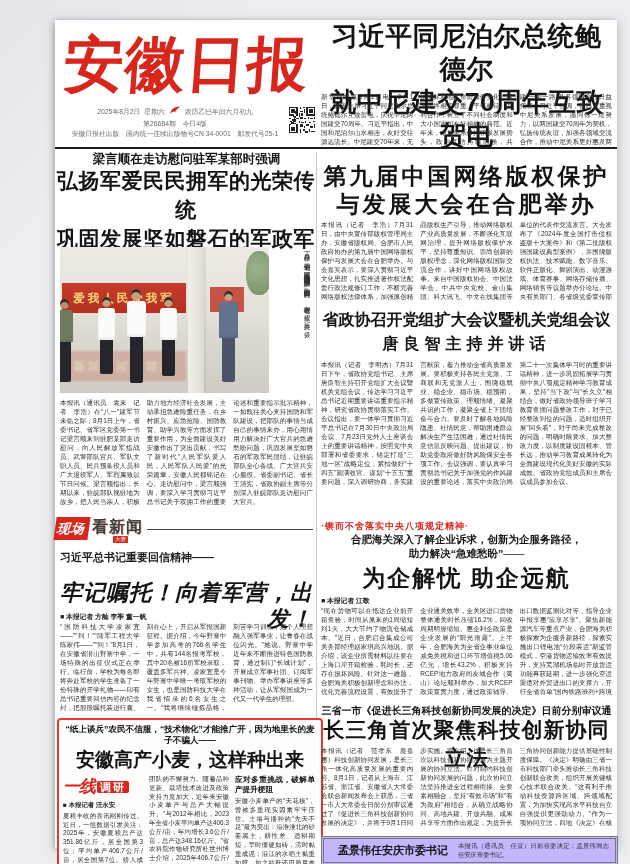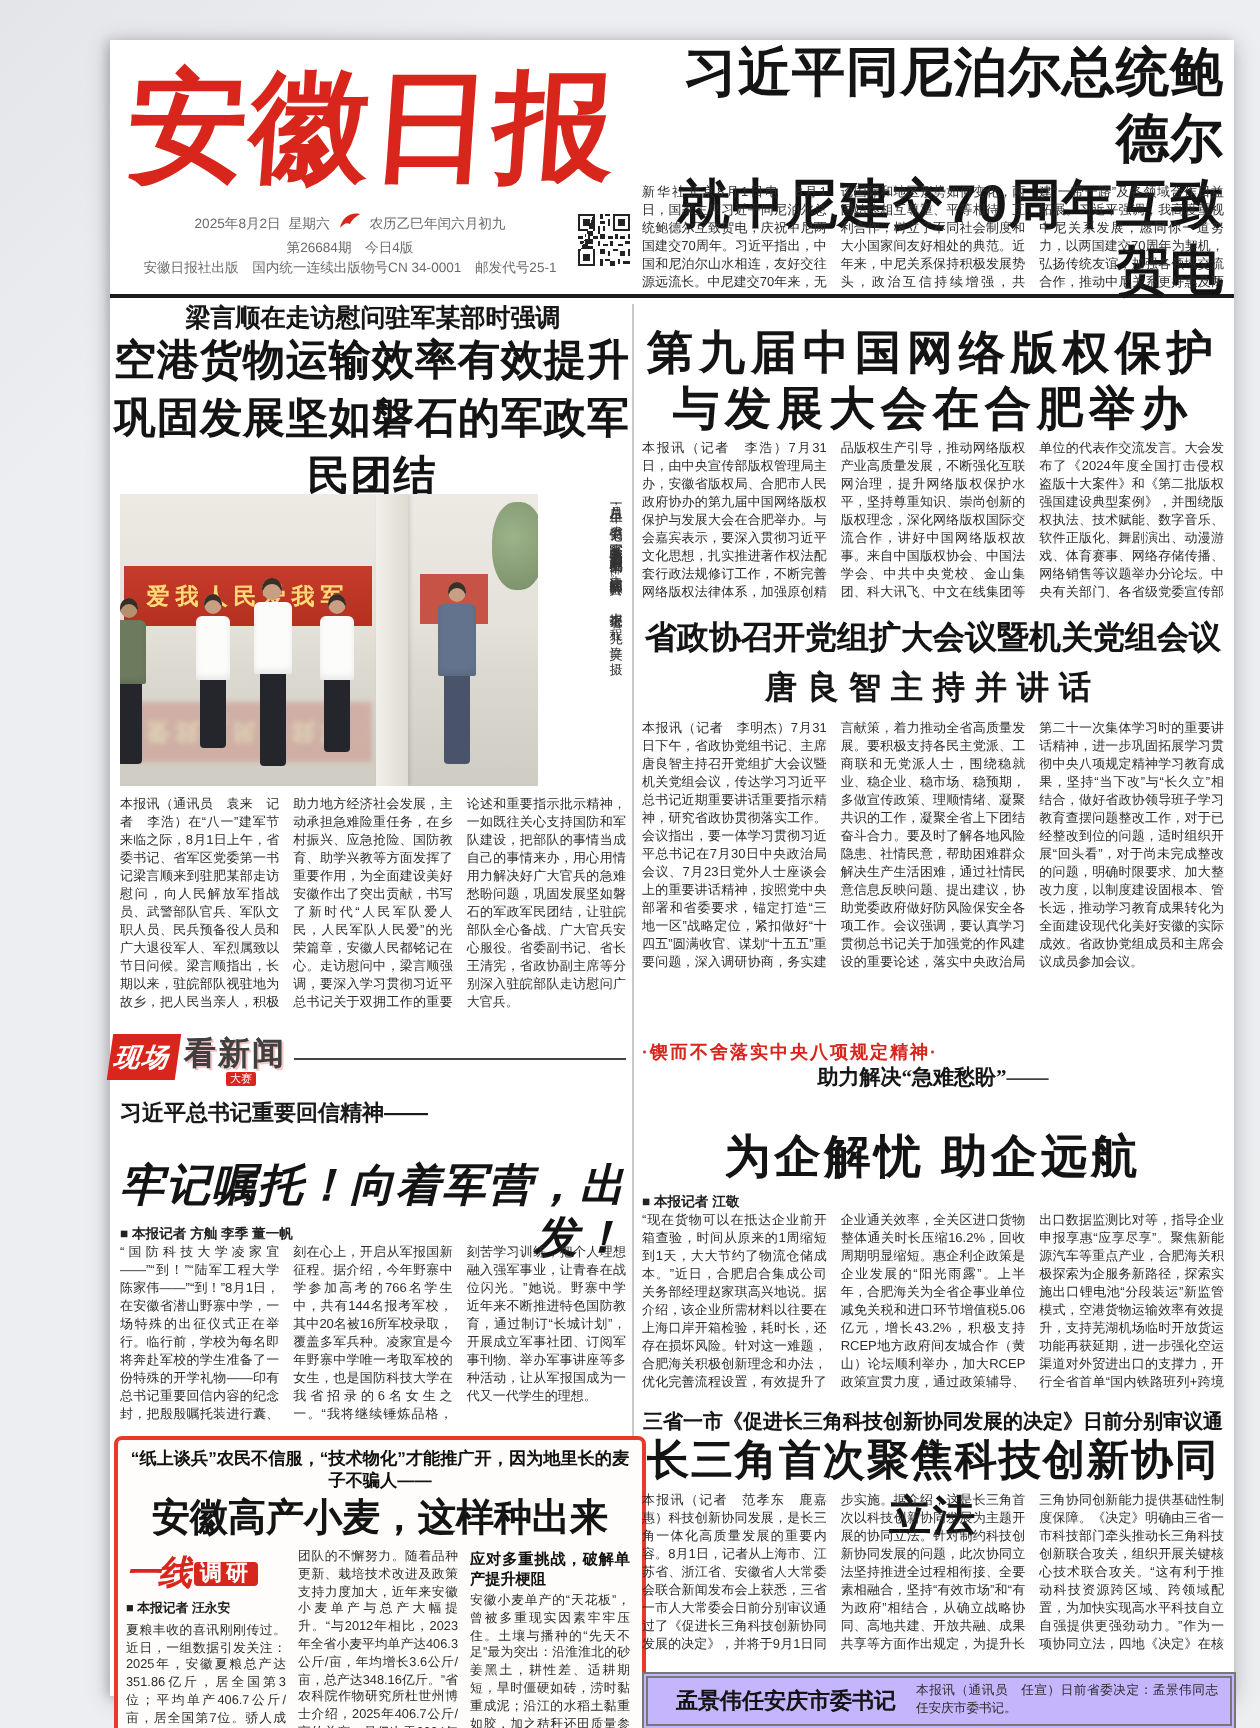--- a/index.html
+++ b/index.html
@@ -75,21 +75,21 @@
   .w-cols{display:flex;gap:6px;margin-top:4px;height:92px;overflow:hidden;}
   .w-col{width:80px;font-size:6.4px;line-height:8.8px;text-align:justify;color:#2d2d2d;overflow:hidden;}
   .survey-badge{display:flex;align-items:center;height:24px;margin-bottom:2px;}
   .survey-a{color:#d8261d;font-weight:900;font-style:italic;font-size:17px;
     font-family:"Liberation Serif",serif;letter-spacing:-1px;}
   .survey-b{background:#d8261d;color:#fff;font-weight:900;font-size:11px;padding:2px 3px;margin-left:2px;
     border-radius:2px;letter-spacing:2px;}
   .w-subhead{font-size:7.6px;font-weight:900;color:#111;line-height:10px;margin-bottom:2px;}
   
   .r{left:266px;width:291px;}
-  .rA-head{top:0px;text-align:right;font-size:26.5px;line-height:33px;letter-spacing:.5px;}
+  .rA-head{top:0px;text-align:center;font-size:26.5px;line-height:33px;letter-spacing:.5px;}
   .rA-body{top:72px;height:56px;}
   .rB-head{top:142px;text-align:center;font-size:23px;line-height:28px;letter-spacing:3px;}
   .rB-body{top:200px;height:84px;}
   .rC-head{top:289px;text-align:center;font-size:16px;line-height:21px;}
   .rC-sub{top:314px;text-align:center;font-size:16px;letter-spacing:5px;}
   .rC-body{top:340px;height:156px;}
   .red-rule{top:500px;color:#d8261d;font-weight:900;font-size:9px;letter-spacing:1px;}
   .rD-kicker{top:513px;text-align:center;font-size:10.5px;line-height:13.5px;}
   .rD-head{top:543px;text-align:center;font-size:23px;letter-spacing:2px;}
   .rD-byline{top:576px;font-size:6.8px;}
@@ -128,21 +128,21 @@
       <rect width="21" height="21" fill="#fff"></rect>
       <path fill="#222" d="M0 0h7v7H0zM1 1v5h5V1zM2 2h3v3H2zM14 0h7v7h-7zM15 1v5h5V1zM16 2h3v3h-3zM0 14h7v7H0zM1 15v5h5V1zM2 16h3v3H2zM9 0h1v2H9zM11 0h2v1h-2zM9 3h2v1H9zM12 2h1v3h-1zM8 5h1v3H8zM10 5h1v2h-1zM0 9h2v1H0zM3 8h1v2H3zM5 9h3v1H5zM9 8h2v2H9zM12 9h2v1h-2zM15 8h1v2h-1zM17 9h2v1h-2zM20 8h1v2h-1zM1 11h2v1H1zM4 12h2v1H4zM8 11h1v2H8zM10 12h2v1h-2zM13 11h1v2h-1zM16 12h2v1h-2zM19 11h2v1h-2zM9 14h2v2H9zM12 15h1v2h-1zM14 14h2v1h-2zM17 15h2v2h-2zM20 14h1v3h-1zM9 18h1v3H9zM11 18h2v1h-2zM13 19h2v2h-2zM16 18h1v2h-1zM18 19h3v1h-3z"></path>
     </svg>
   </div>
 
   <div class="abs top-rule"></div>
   <div class="abs vert-rule"></div>
 
   <div class="abs l-kicker kicker-serif">梁言顺在走访慰问驻军某部时强调</div>
   <div class="abs l-head headline-sans">
-    <div>空港货物运输效率有效提升</div>
+    <div>弘扬军爱民民拥军的光荣传统</div>
     <div>巩固发展坚如磐石的军政军民团结</div>
   </div>
 
   <div class="abs photo">
     <div class="ph-pillar"></div>
     <div class="ph-plant"></div>
     <div class="ph-banner">
       <span>爱我人民爱我军</span>
     </div>
     <div class="ph-banner2"></div>
@@ -226,20 +226,21 @@
     <div>与发展大会在合肥举办</div>
   </div>
   <div class="abs r rB-body body3">本报讯（记者　李浩）7月31日，由中央宣传部版权管理局主办，安徽省版权局、合肥市人民政府协办的第九届中国网络版权保护与发展大会在合肥举办。与会嘉宾表示，要深入贯彻习近平文化思想，扎实推进著作权法配套行政法规修订工作，不断完善网络版权法律体系，加强原创精品版权生产引导，推动网络版权产业高质量发展，不断强化互联网治理，提升网络版权保护水平，坚持尊重知识、崇尚创新的版权理念，深化网络版权国际交流合作，讲好中国网络版权故事。来自中国版权协会、中国法学会、中共中央党校、金山集团、科大讯飞、中文在线集团等单位的代表作交流发言。大会发布了《2024年度全国打击侵权盗版十大案件》和《第二批版权强国建设典型案例》，并围绕版权执法、技术赋能、数字音乐、软件正版化、舞剧演出、动漫游戏、体育赛事、网络存储传播、网络销售等议题举办分论坛。中央有关部门、各省级党委宣传部有关负责同志和相关行业协会、行业企业的600名代表参会。</div>
 
   <div class="abs r rC-head headline-sans">省政协召开党组扩大会议暨机关党组会议</div>
   <div class="abs r rC-sub kicker-serif">唐良智主持并讲话</div>
   <div class="abs r rC-body body3">本报讯（记者　李明杰）7月31日下午，省政协党组书记、主席唐良智主持召开党组扩大会议暨机关党组会议，传达学习习近平总书记近期重要讲话重要指示精神，研究省政协贯彻落实工作。会议指出，要一体学习贯彻习近平总书记在7月30日中央政治局会议、7月23日党外人士座谈会上的重要讲话精神，按照党中央部署和省委要求，锚定打造“三地一区”战略定位，紧扣做好“十四五”圆满收官、谋划“十五五”重要问题，深入调研协商，务实建言献策，着力推动全省高质量发展。要积极支持各民主党派、工商联和无党派人士，围绕稳就业、稳企业、稳市场、稳预期，多做宣传政策、理顺情绪、凝聚共识的工作，凝聚全省上下团结奋斗合力。要及时了解各地风险隐患、社情民意，帮助困难群众解决生产生活困难，通过社情民意信息反映问题、提出建议，协助党委政府做好防风险保安全各项工作。会议强调，要认真学习贯彻总书记关于加强党的作风建设的重要论述，落实中央政治局第二十一次集体学习时的重要讲话精神，进一步巩固拓展学习贯彻中央八项规定精神学习教育成果，坚持“当下改”与“长久立”相结合，做好省政协领导班子学习教育查摆问题整改工作，对于已经整改到位的问题，适时组织开展“回头看”，对于尚未完成整改的问题，明确时限要求、加大整改力度，以制度建设固根本、管长远，推动学习教育成果转化为全面建设现代化美好安徽的实际成效。省政协党组成员和主席会议成员参加会议。</div>
 
   <div class="abs r red-rule">·锲而不舍落实中央八项规定精神·</div>
   <div class="abs r rD-kicker kicker-serif">
+    <div>合肥海关深入了解企业诉求，创新为企服务路径，</div>
     <div>助力解决“急难愁盼”——</div>
   </div>
   <div class="abs r rD-head headline-sans">为企解忧 助企远航</div>
   <div class="abs r rD-byline byline">■ 本报记者 江敬</div>
   <div class="abs r rD-body body3">“现在货物可以在抵达企业前开箱查验，时间从原来的1周缩短到1天，大大节约了物流仓储成本。”近日，合肥启合集成公司关务部经理赵家琪高兴地说。据介绍，该企业所需材料以往要在上海口岸开箱检验，耗时长，还存在损坏风险。针对这一难题，合肥海关积极创新理念和办法，优化完善流程设置，有效提升了企业通关效率，全关区进口货物整体通关时长压缩16.2%，回收周期明显缩短。惠企利企政策是企业发展的“阳光雨露”。上半年，合肥海关为全省企事业单位减免关税和进口环节增值税5.06亿元，增长43.2%，积极支持RCEP地方政府间友城合作（黄山）论坛顺利举办，加大RCEP政策宣贯力度，通过政策辅导、出口数据监测比对等，指导企业申报享惠“应享尽享”。聚焦新能源汽车等重点产业，合肥海关积极探索为企服务新路径，探索实施出口锂电池“分段装运”新监管模式，空港货物运输效率有效提升，支持芜湖机场临时开放货运功能再获延期，进一步强化空运渠道对外贸进出口的支撑力，开行全省首单“国内铁路班列+跨境公路运输”联运模式，助力保税物流中心（B型）获批设立，全省保税物流中心（B型）总数增至6个。</div>
 
   <div class="abs r rH-kicker">三省一市《促进长三角科技创新协同发展的决定》日前分别审议通过</div>
   <div class="abs r rH-head headline-serif">长三角首次聚焦科技创新协同立法</div>
   <div class="abs r rH-body body3">本报讯（记者　范孝东　鹿嘉惠）科技创新协同发展，是长三角一体化高质量发展的重要内容。8月1日，记者从上海市、江苏省、浙江省、安徽省人大常委会联合新闻发布会上获悉，三省一市人大常委会日前分别审议通过了《促进长三角科技创新协同发展的决定》，并将于9月1日同步实施。据介绍，这是长三角首次以科技创新协同发展为主题开展的协同立法。针对制约科技创新协同发展的问题，此次协同立法坚持推进全过程相衔接、全要素相融合，坚持“有效市场”和“有为政府”相结合，从确立战略协同、高地共建、开放共融、成果共享等方面作出规定，为提升长三角协同创新能力提供基础性制度保障。《决定》明确由三省一市科技部门牵头推动长三角科技创新联合攻关，组织开展关键核心技术联合攻关。“这有利于推动科技资源跨区域、跨领域配置，为加快实现高水平科技自立自强提供更强劲动力。”作为一项协同立法，四地《决定》在核心条款上基本一致，寻求“最大公约数”的同时，也兼顾了各地“小特色”。（下转03版▶）</div>
 

